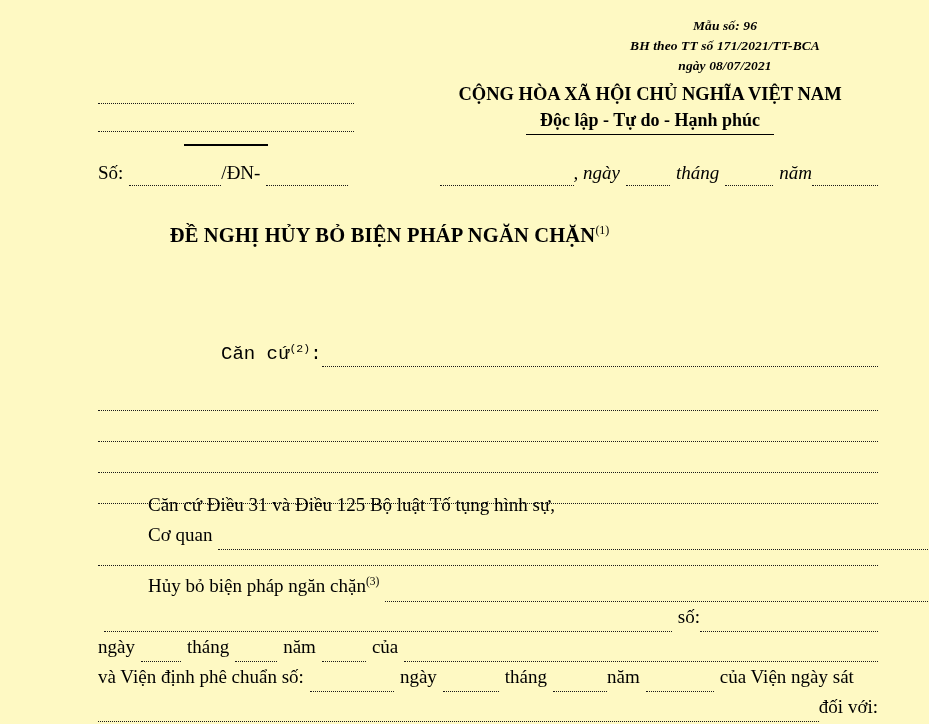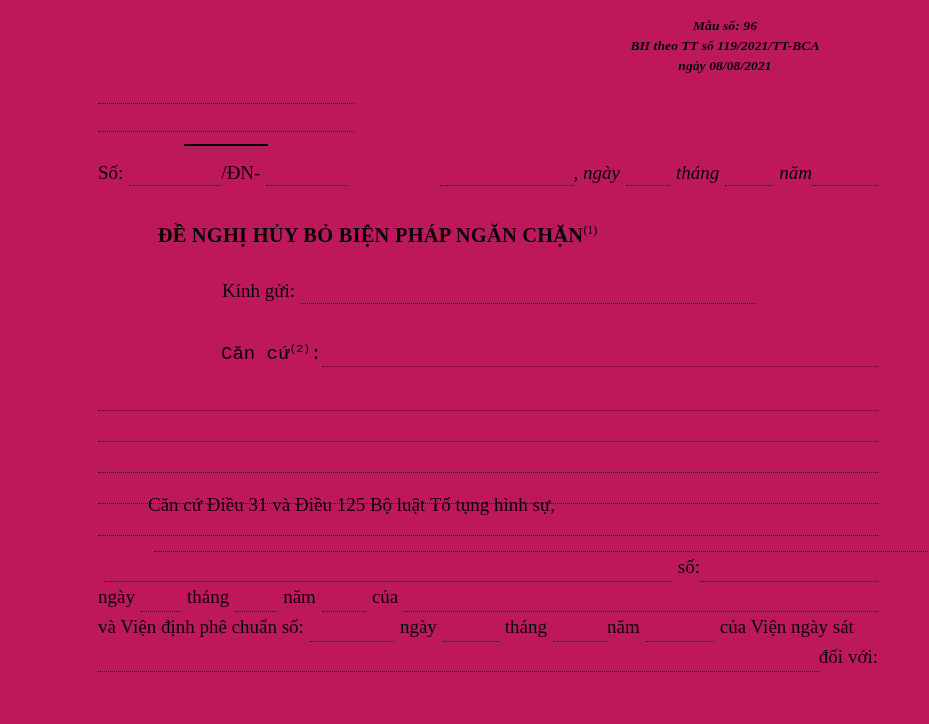--- a/index.html
+++ b/index.html
@@ -13,21 +13,21 @@
     overflow: hidden;
     font-family: "Liberation Serif", "DejaVu Serif", serif;
     color: #000000;
     position: relative;
   }
 
   .page {
     position: relative;
     width: 929px;
     height: 724px;
-    background: #be185d;
+    background: #fef9c3;
   }
 
   
   .dots {
     flex: 1 1 auto;
     align-self: flex-end;
     border-bottom: 1.5px dotted #1a1a1a;
     height: 0.80em;
     min-width: 6px;
   }
@@ -122,21 +122,21 @@
   }
   .date-line .dots-place { flex: 1 1 auto; }
   .date-line .dots-d { flex: 0 0 44px; }
   .date-line .dots-m { flex: 0 0 48px; }
   .date-line .dots-y { flex: 0 0 66px; }
 
   
   .main-title {
     position: absolute;
     top: 216px;
-    left: 4px;
+    left: 16px;
     width: 747px;
     text-align: center;
     font-weight: bold;
     font-size: 20.5px;
     line-height: 28px;
     letter-spacing: 0.2px;
   }
   .main-title sup {
     font-size: 12px;
     font-weight: normal;
@@ -214,24 +214,28 @@
 
   .line-doi .dots-l { flex: 1 1 auto; }
 </style>
 </head>
 <body>
 
 <div class="page">
 
   <div class="form-code">
     <div>Mẫu số: 96</div>
-    <div>BH theo TT số 119/2021/TT-BCA</div>
-    <div>ngày 08/08/2021</div>
-  </div>
-
+    <div>BH theo TT số 171/2021/TT-BCA</div>
+    <div>ngày 08/07/2021</div>
+  </div>
+
+  <div class="nat-heading">
+    <div class="nat-title">CỘNG HÒA XÃ HỘI CHỦ NGHĨA VIỆT NAM</div>
+    <div class="nat-motto">Độc lập - Tự do - Hạnh phúc</div>
+  </div>
 
   <div class="org-block">
     <div class="org-line"></div>
     <div class="org-line"></div>
     <div class="org-rule"></div>
   </div>
 
   <div class="so-line">
     <div class="row">
       <span class="lbl">Số:</span>
@@ -256,52 +260,51 @@
       <span class="gap"></span>
       <span class="lbl">năm</span>
       <span class="dots dots-y"></span>
     </div>
   </div>
 
   <div class="main-title">
     <span>ĐỀ NGHỊ HỦY BỎ BIỆN PHÁP NGĂN CHẶN</span><sup>(1)</sup>
   </div>
 
-  <div class="kinh-gui">
-    <div class="row">
-      <span class="lbl">Kính gửi:</span>
-      <span class="gap"></span>
-      <span class="dots"></span>
-    </div>
-  </div>
 
   <div class="can-cu">
     <div class="row">
       <span class="lbl can-cu-label"><span>Căn cứ</span><sup>(2)</sup><span>:</span></span>
       <span class="dots"></span>
     </div>
   </div>
 
   <div class="blank-lines">
     <div class="blank-line"></div>
     <div class="blank-line"></div>
     <div class="blank-line"></div>
     <div class="blank-line"></div>
   </div>
 
   <div class="body-block">
 
     <div class="indent">Căn cứ Điều 31 và Điều 125 Bộ luật Tố tụng hình sự,</div>
 
+    <div class="row indent">
+      <span class="lbl">Cơ quan</span>
+      <span class="gap"></span>
+      <span class="dots"></span>
+    </div>
 
     <div class="row">
       <span class="dots"></span>
     </div>
 
     <div class="row indent">
+      <span class="lbl"><span>Hủy bỏ biện pháp ngăn chặn</span><sup>(3)</sup></span>
       <span class="gap"></span>
       <span class="dots"></span>
     </div>
 
     <div class="row line-theo">
       <span class="gap"></span>
       <span class="dots dots-a"></span>
       <span class="gap"></span>
       <span class="lbl">số:</span>
       <span class="dots dots-b"></span>

